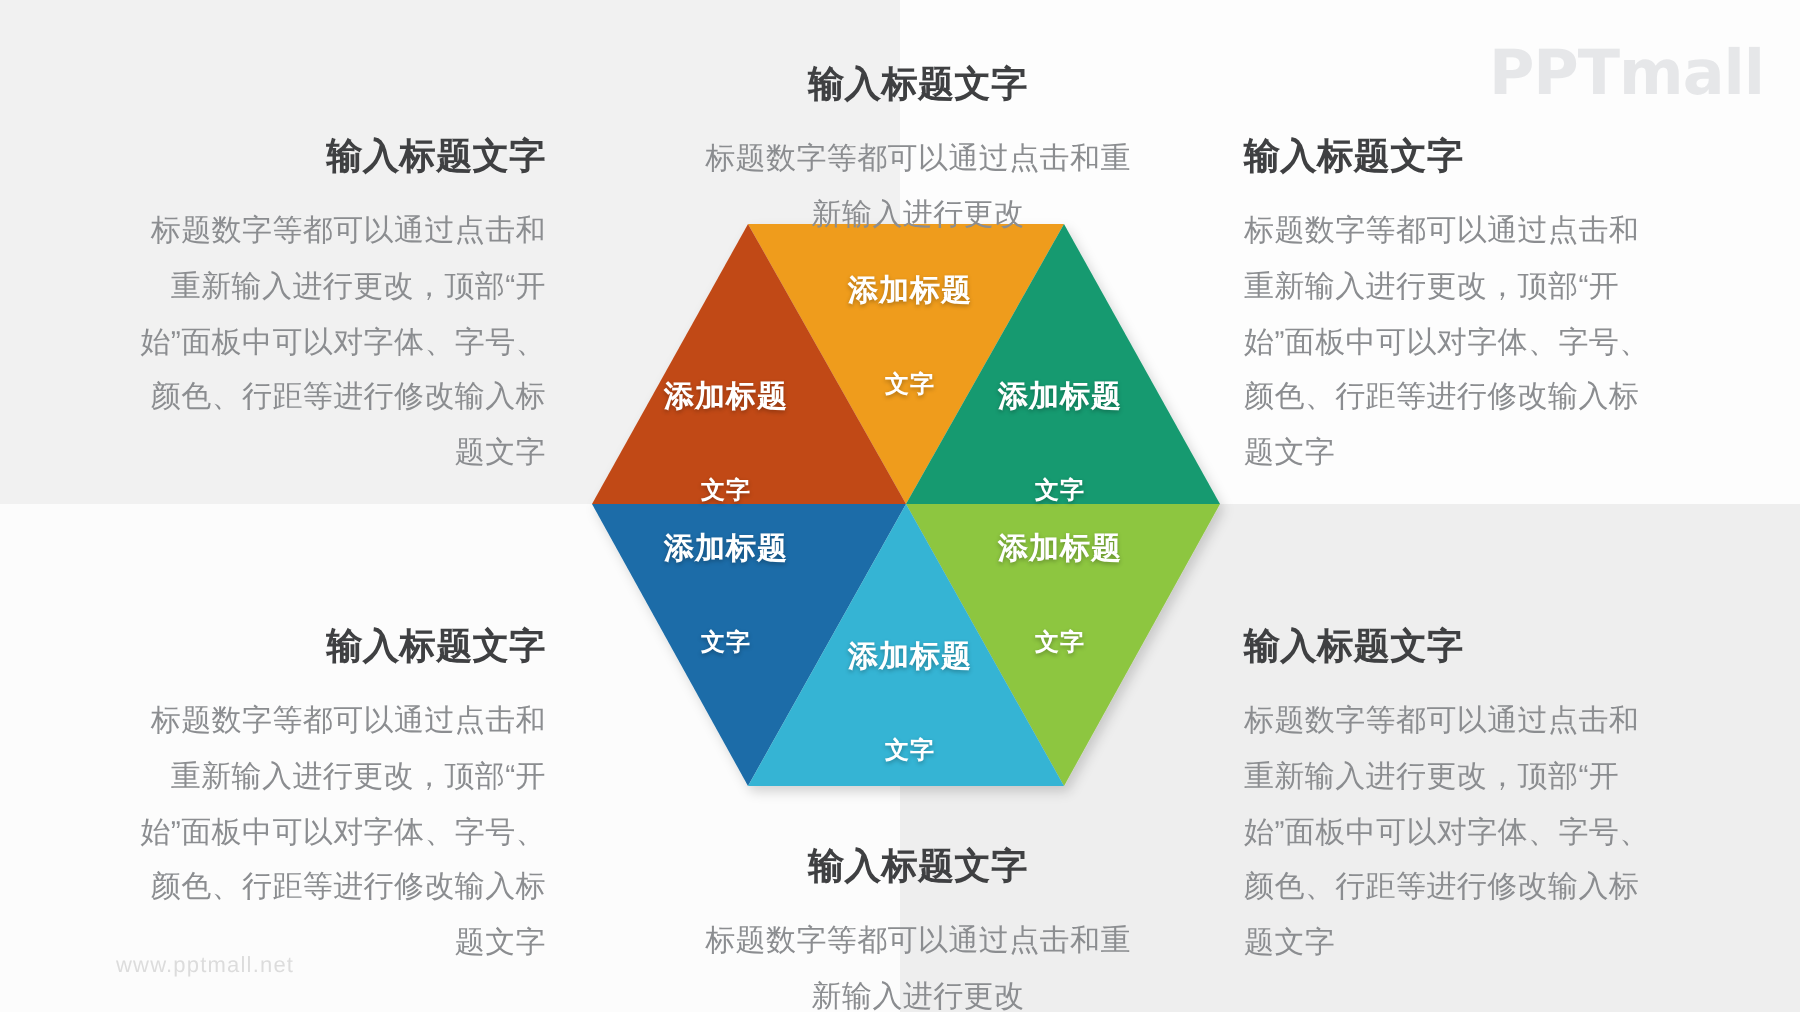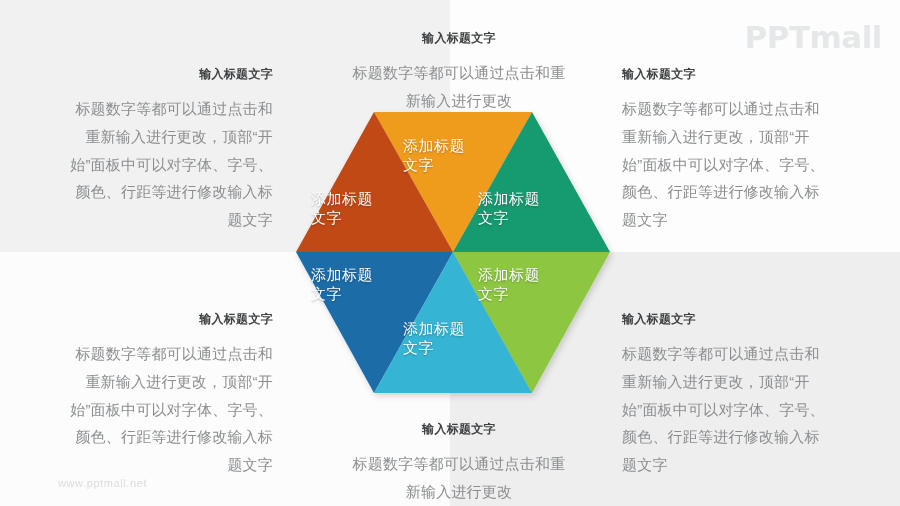--- a/index.html
+++ b/index.html
@@ -43,42 +43,43 @@
     width:314px; height:282px;
     z-index:3;
   }
   #hexwrap svg { display:block; width:314px; height:282px; overflow:visible; }
 
   
   .cap {
     position:absolute;
     z-index:4;
     color:#ffffff;
-    font-weight:normal;
+    font-weight:bold;
     font-size:15px;
     line-height:1.25;
+    text-align:center;
     white-space:nowrap;
     text-shadow:0 1px 2px rgba(0,0,0,.28);
     letter-spacing:.5px;
     pointer-events:none;
   }
   .cap span { display:block; }
-  .cap .l2 { font-size:15px; }
+  .cap .l2 { font-size:12px;margin-top:29px; }
 
   .cap-top    { left:403px; top:137px; width:104px; }
   .cap-upleft { left:311px; top:190px; width:104px; }
   .cap-upright{ left:478px; top:190px; width:104px; }
   .cap-loleft { left:311px; top:266px; width:104px; }
   .cap-loright{ left:478px; top:266px; width:104px; }
   .cap-bottom { left:403px; top:320px; width:104px; }
 
   
   .tb { position:absolute; z-index:5; }
   .tb .tb-title {
-    font-size:12px;
+    font-size:18px;
     font-weight:bold;
     color:#3f4042;
     margin-bottom:12px;
     letter-spacing:.3px;
   }
   .tb .tb-body {
     font-size:15px;
     color:#8b8d90;
     line-height:1.85;
     letter-spacing:.2px;

